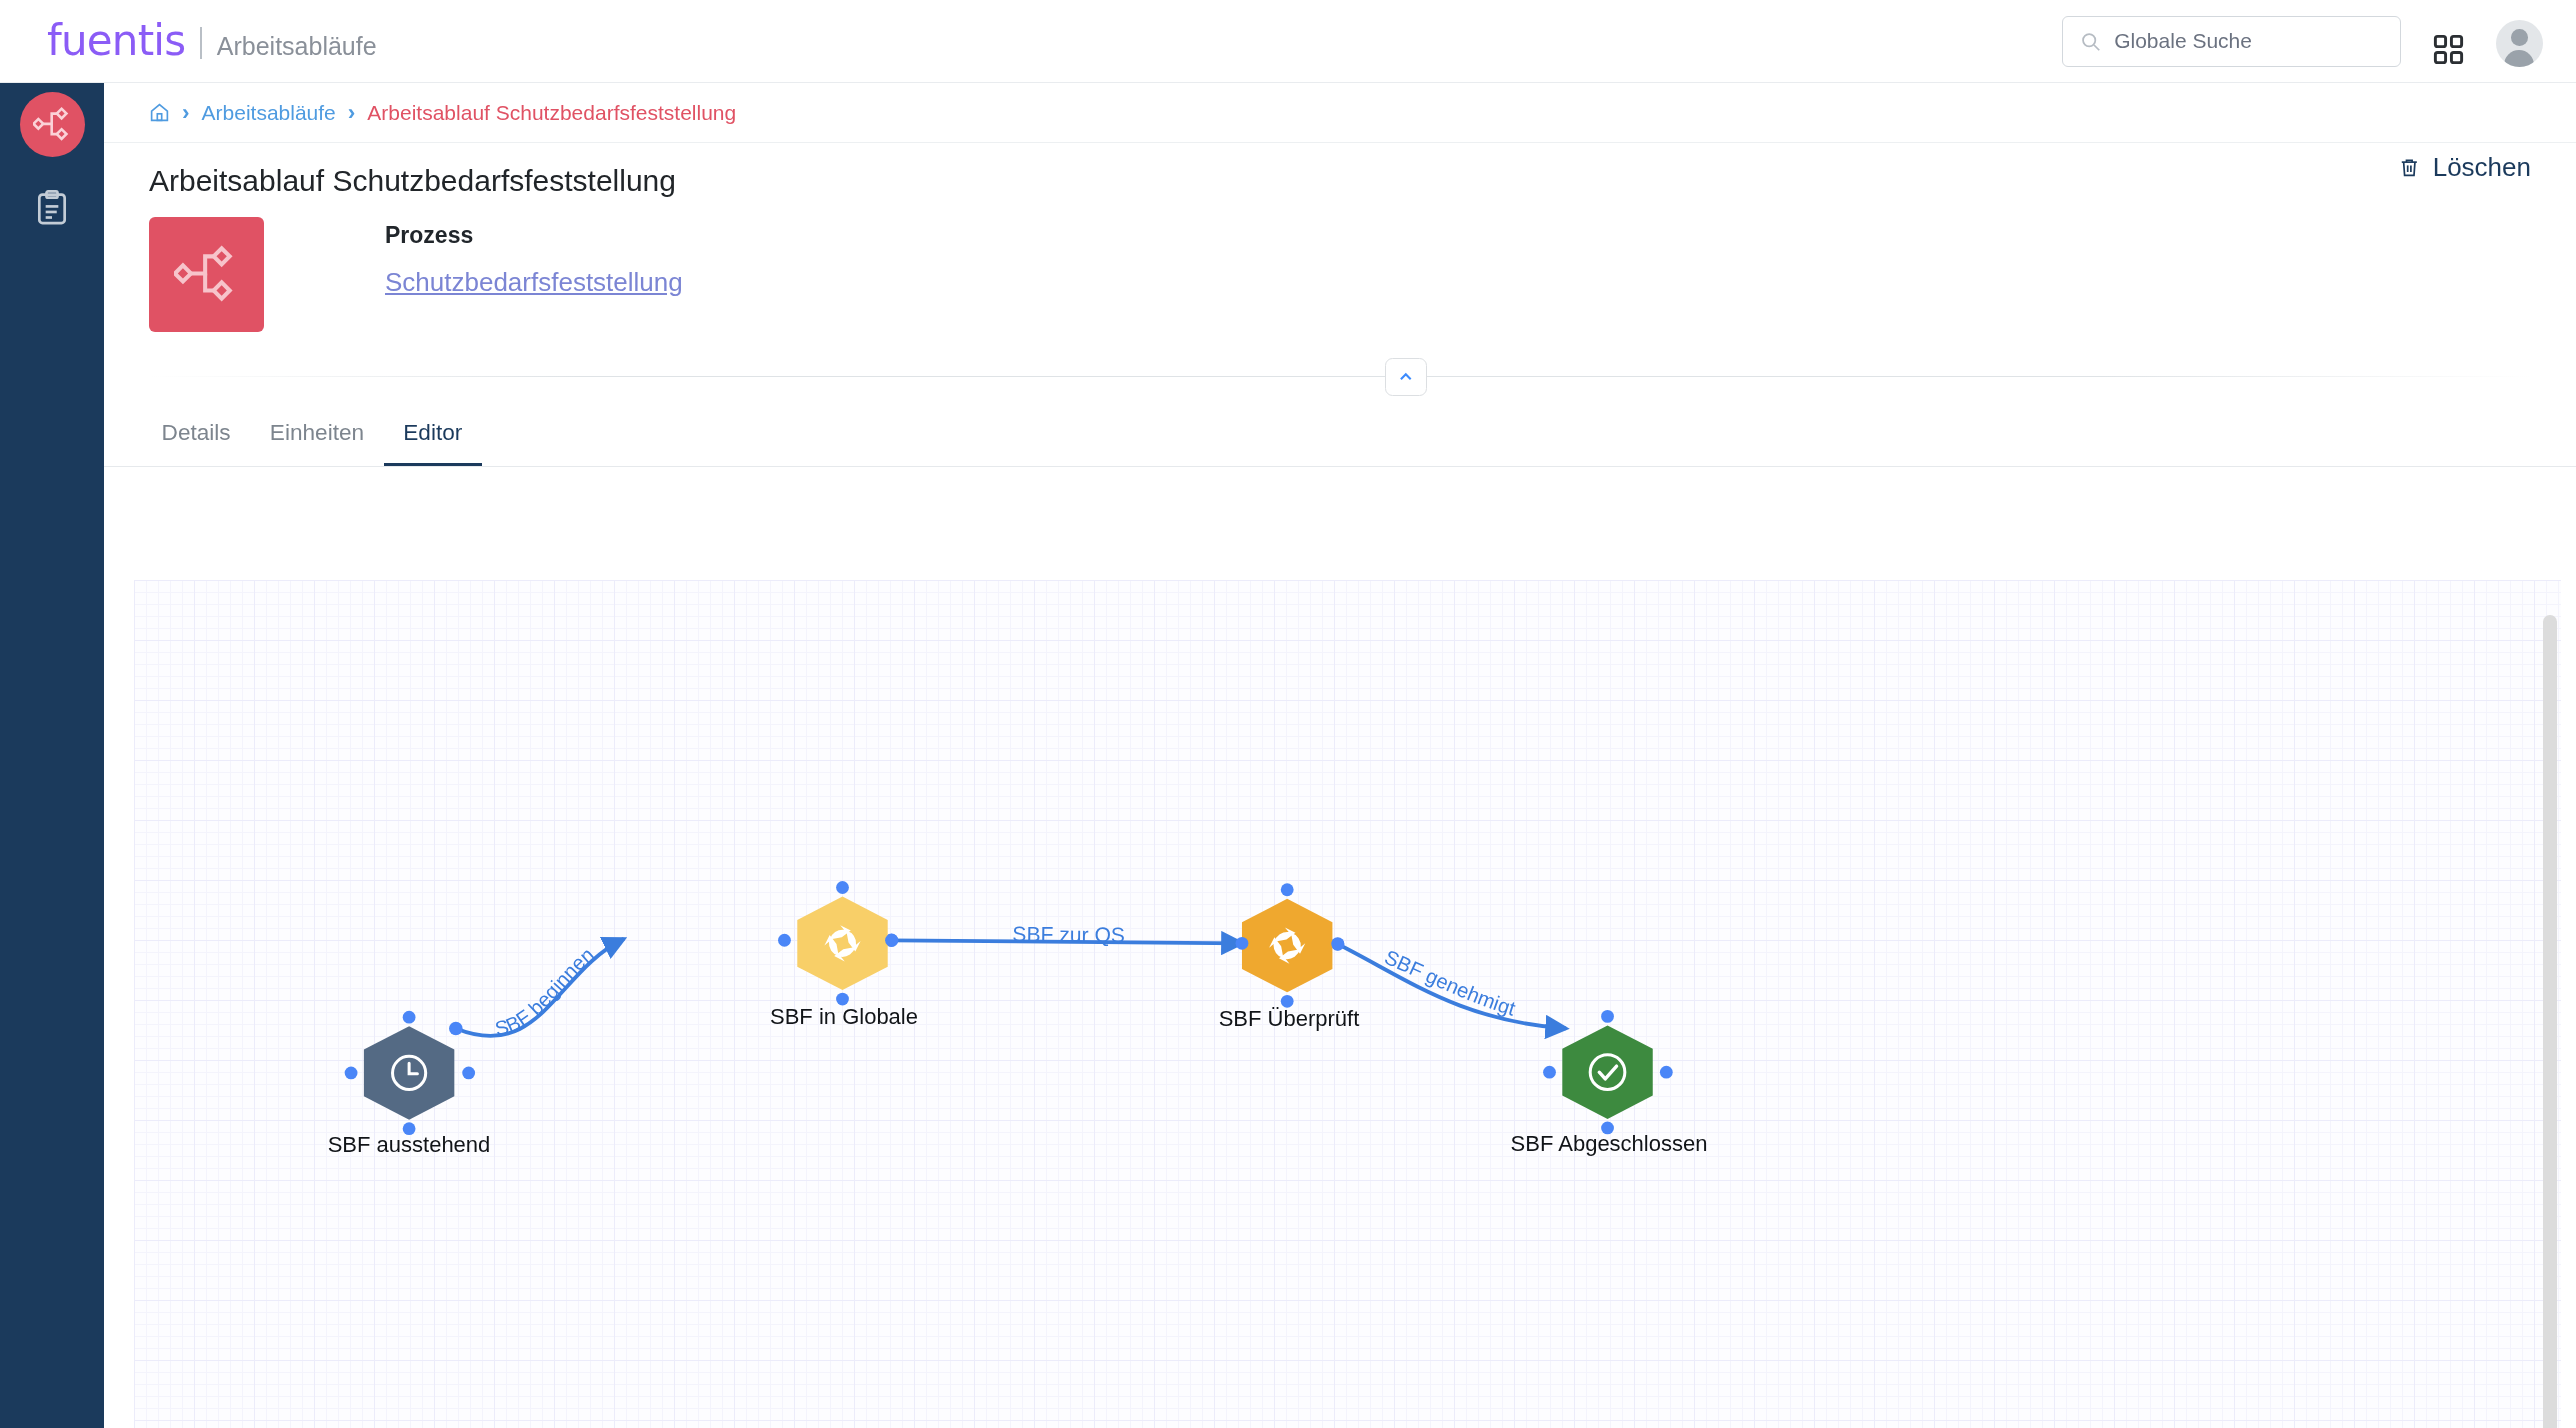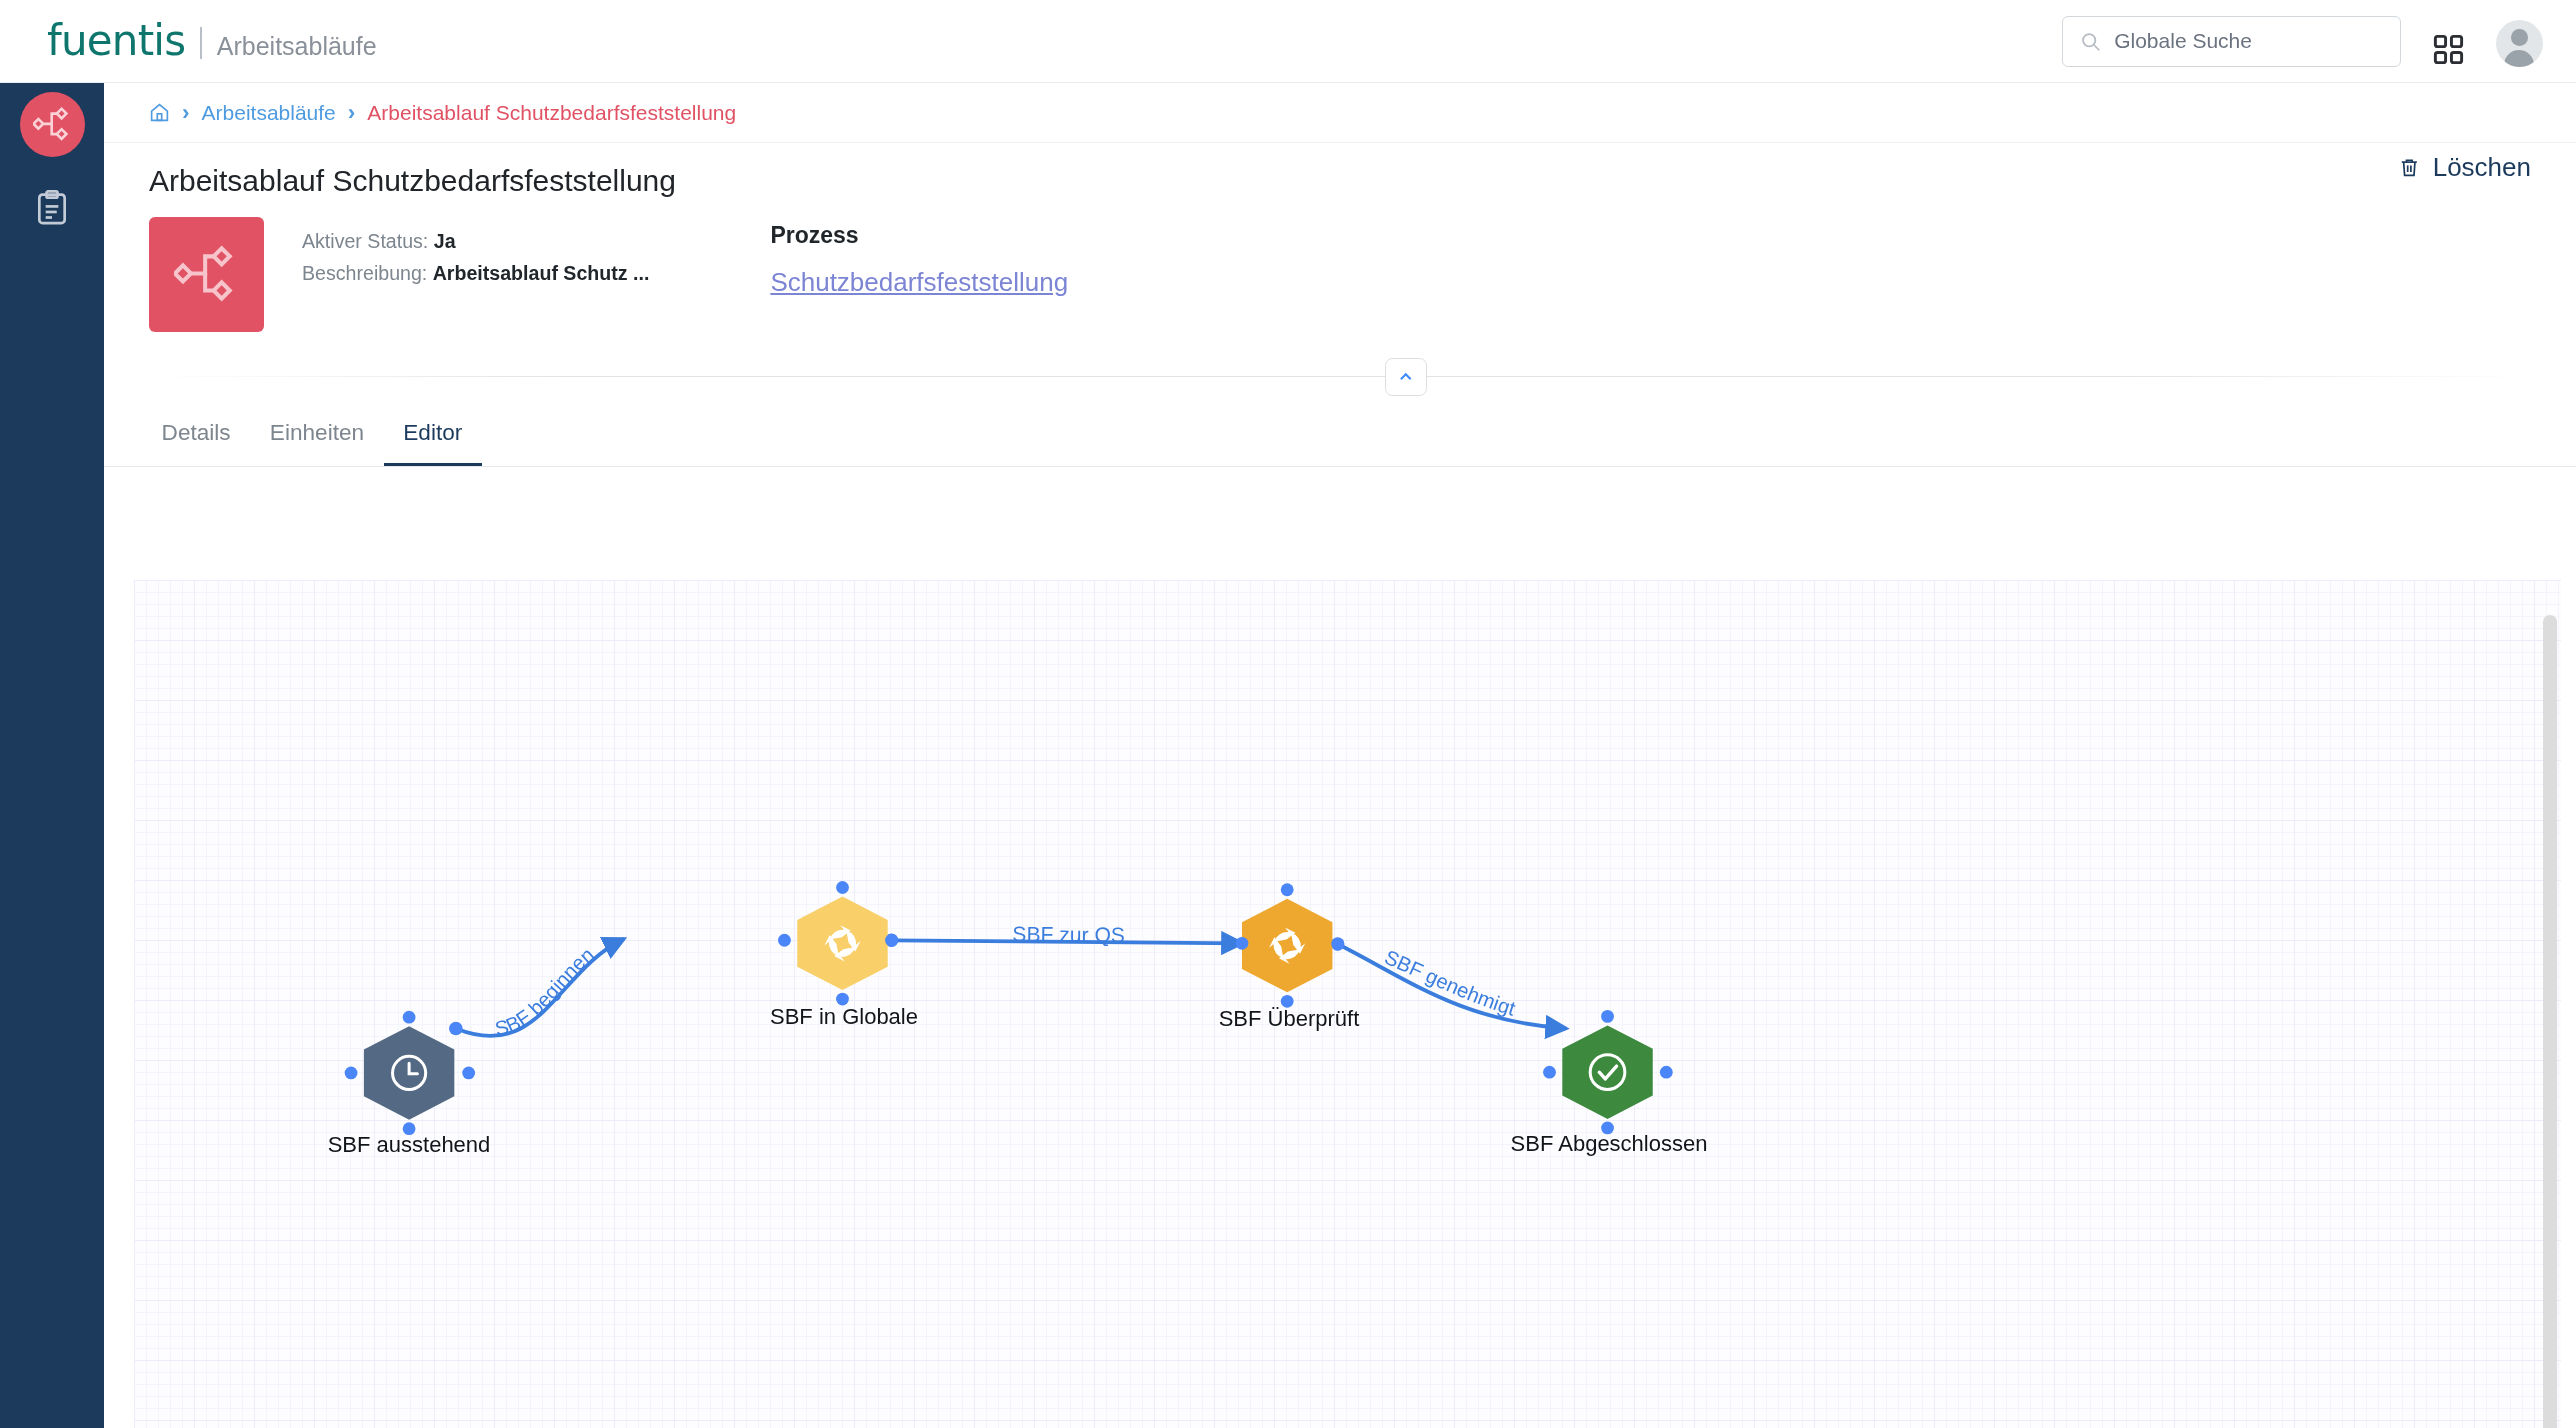--- a/index.html
+++ b/index.html
@@ -16,21 +16,21 @@
     width: 2576px; height: 83px;
     background: #ffffff;
     border-bottom: 0.8px solid #e9ecef;
     display: flex; align-items: center;
     z-index: 30;
   }
   .brand { display: flex; align-items: baseline; margin-left: 47px; }
   .brand-logo {
     font-family: "DejaVu Sans", sans-serif;
     font-size: 42px; font-weight: 400;
-    color: #0f766e; letter-spacing: -0.8px;
+    color: #8b5cf6; letter-spacing: -0.8px;
     line-height: 1;
   }
   .brand-sep {
     display: inline-block;
     width: 1.5px; height: 32px;
     background: #b9bfc6;
     margin: 0 15px;
     position: relative; top: 3.8px;
   }
   .brand-app {
@@ -275,30 +275,20 @@
     <div class="wf-tile">
       <svg width="65" height="65" viewBox="0 0 24 24" fill="none" stroke="#f7c4cb" stroke-width="1.5">
         <rect x="1.2" y="9.5" width="4.2" height="4.2" transform="rotate(45 3.3 11.6)"></rect>
         <rect x="15.5" y="3.2" width="4.2" height="4.2" transform="rotate(45 17.6 5.3)"></rect>
         <rect x="15.5" y="15.8" width="4.2" height="4.2" transform="rotate(45 17.6 17.9)"></rect>
         <path d="M6.3 11.6 H11.5 V5.3 H14.6"></path>
         <path d="M11.5 11.6 V17.9 H14.6"></path>
       </svg>
     </div>
 
-    <div class="meta">
-      <div>
-        <span class="lbl">Aktiver Status:</span>
-        <span class="val">Ja</span>
-      </div>
-      <div>
-        <span class="lbl">Beschreibung:</span>
-        <span class="val">Arbeitsablauf Schutz ...</span>
-      </div>
-    </div>
 
     <div class="process-col">
       <div class="process-lbl">Prozess</div>
       <a class="process-link" href="#">Schutzbedarfsfeststellung</a>
     </div>
   </div>
 
   <div class="collapse-row">
     <div class="collapse-line"></div>
     <div class="collapse-btn">

